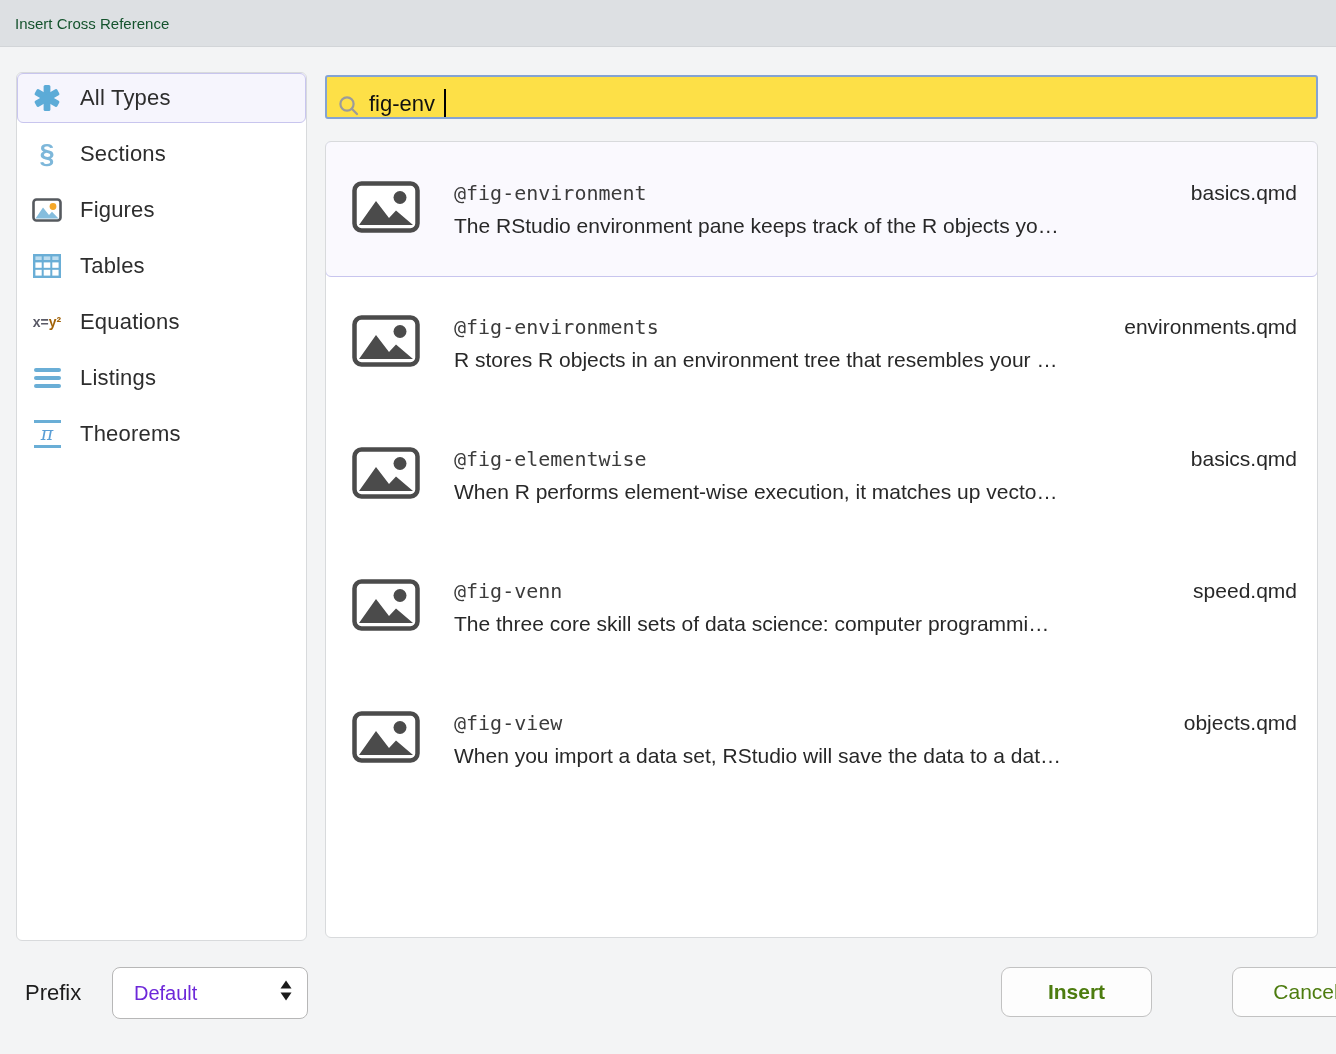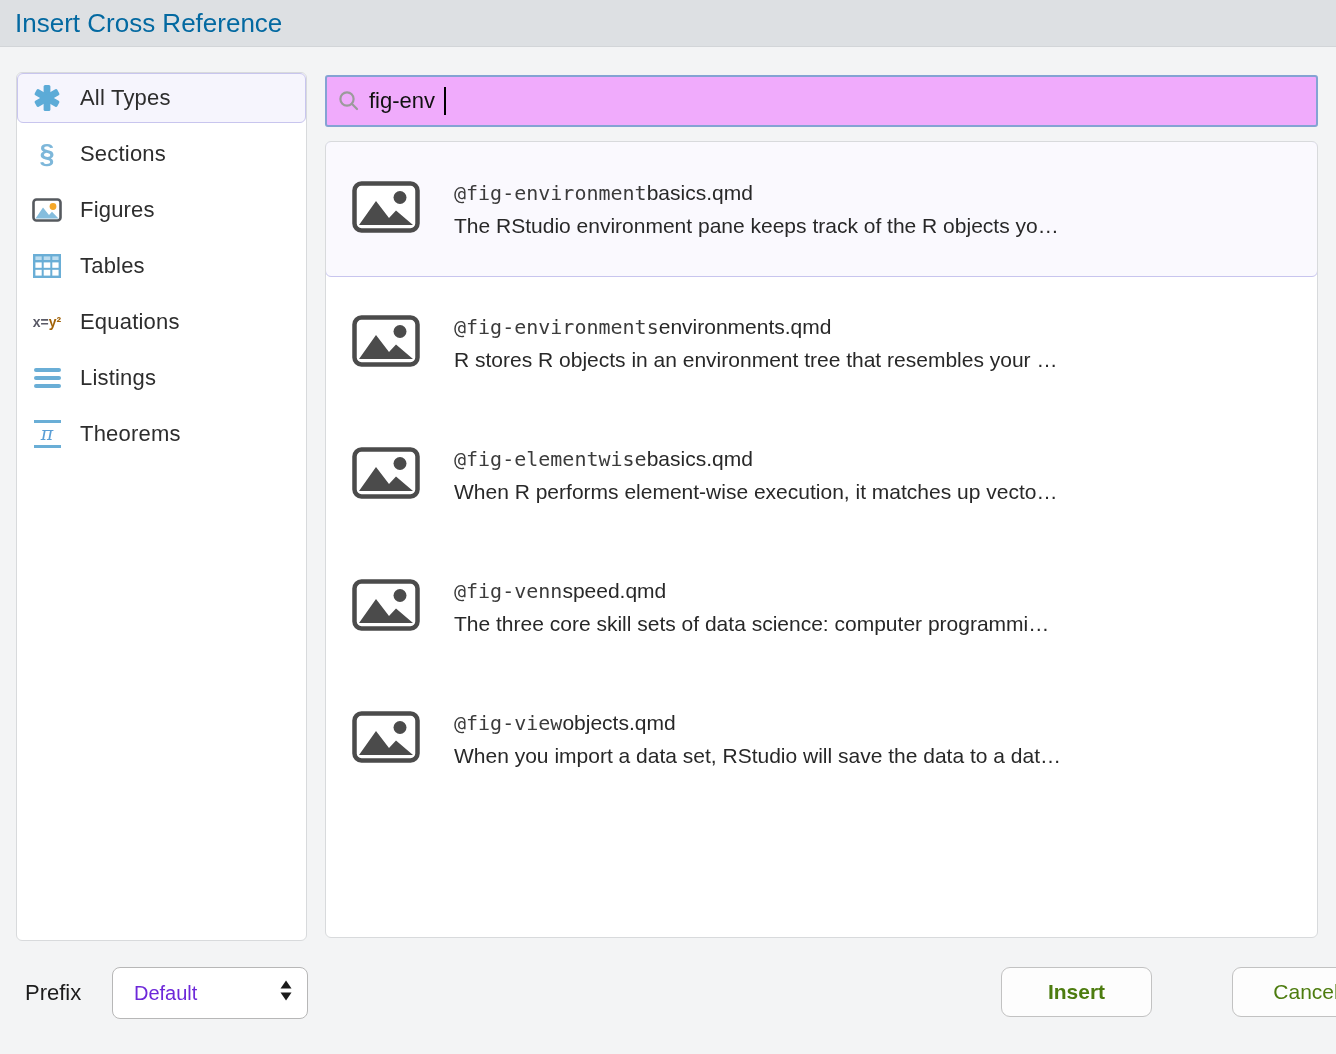--- a/index.html
+++ b/index.html
@@ -12,21 +12,21 @@
     color:#262626;
     -webkit-font-smoothing:antialiased;
   }
   .titlebar {
     position:absolute; left:0; top:0; width:1336px; height:47px;
     background:#dde0e3;
     display:flex; align-items:center;
     padding-left:15px;
     border-bottom:1px solid #d2d5d8;
   }
-  .titlebar .title { font-size:26px; font-weight:500; color:#0369a1; }
+  .titlebar .title { font-size:15px; font-weight:500; color:#14532d; }
 
   
   .sidebar {
     position:absolute; left:16px; top:72px; width:291px; height:869px;
     background:#ffffff;
     border:1px solid #d8dadc;
     border-radius:6px;
   }
   .side-item {
     height:50px;
@@ -67,25 +67,25 @@
     font-style:italic;
     font-size:19px; line-height:20px;
     color:#5b9fd6;
   }
   .equation-glyph { font-size:14px; font-weight:bold; line-height:1; white-space:nowrap; }
   .equation-glyph .eqL { color:#5a5a66; }
   .equation-glyph .eqR { color:#a16207; }
 
   
   .searchbox {
-    position:absolute; left:325px; top:75px; width:993px; height:52px;
-    background:#f0abfc;
+    position:absolute; left:325px; top:75px; width:993px; height:44px;
+    background:#fde047;
     border:2px solid #84a3d3;
     border-radius:3px;
-    display:flex; align-items:center;
+    display:flex; align-items:flex-end;
     padding-left:11px;
     gap:9px;
   }
   .search-text { font-size:22px; color:#111; }
   .caret { width:2px; height:28px; background:#000; display:inline-block; }
 
   
   .results {
     position:absolute; left:325px; top:141px; width:993px; height:797px;
     background:#ffffff;
@@ -102,21 +102,21 @@
   }
   .result-item.selected {
     height:136px;
     border:1px solid #c8c5ee;
     border-radius:6px;
     background:#faf9fe;
     margin:-1px -1px 0 -1px;
   }
   .result-thumb { flex:0 0 68px; }
   .result-text { flex:1; display:flex; flex-direction:column; gap:9px; min-width:0; }
-  .result-top { display:flex; align-items:baseline; }
+  .result-top { display:flex; justify-content:space-between; align-items:baseline; }
   .result-ref {
     font-family:"DejaVu Sans Mono", monospace;
     font-size:20px; color:#3b3b3b;
   }
   .result-file { font-size:21px; color:#282828; }
   .result-desc {
     font-size:21px; color:#282828;
     white-space:nowrap; overflow:hidden;
   }
 

